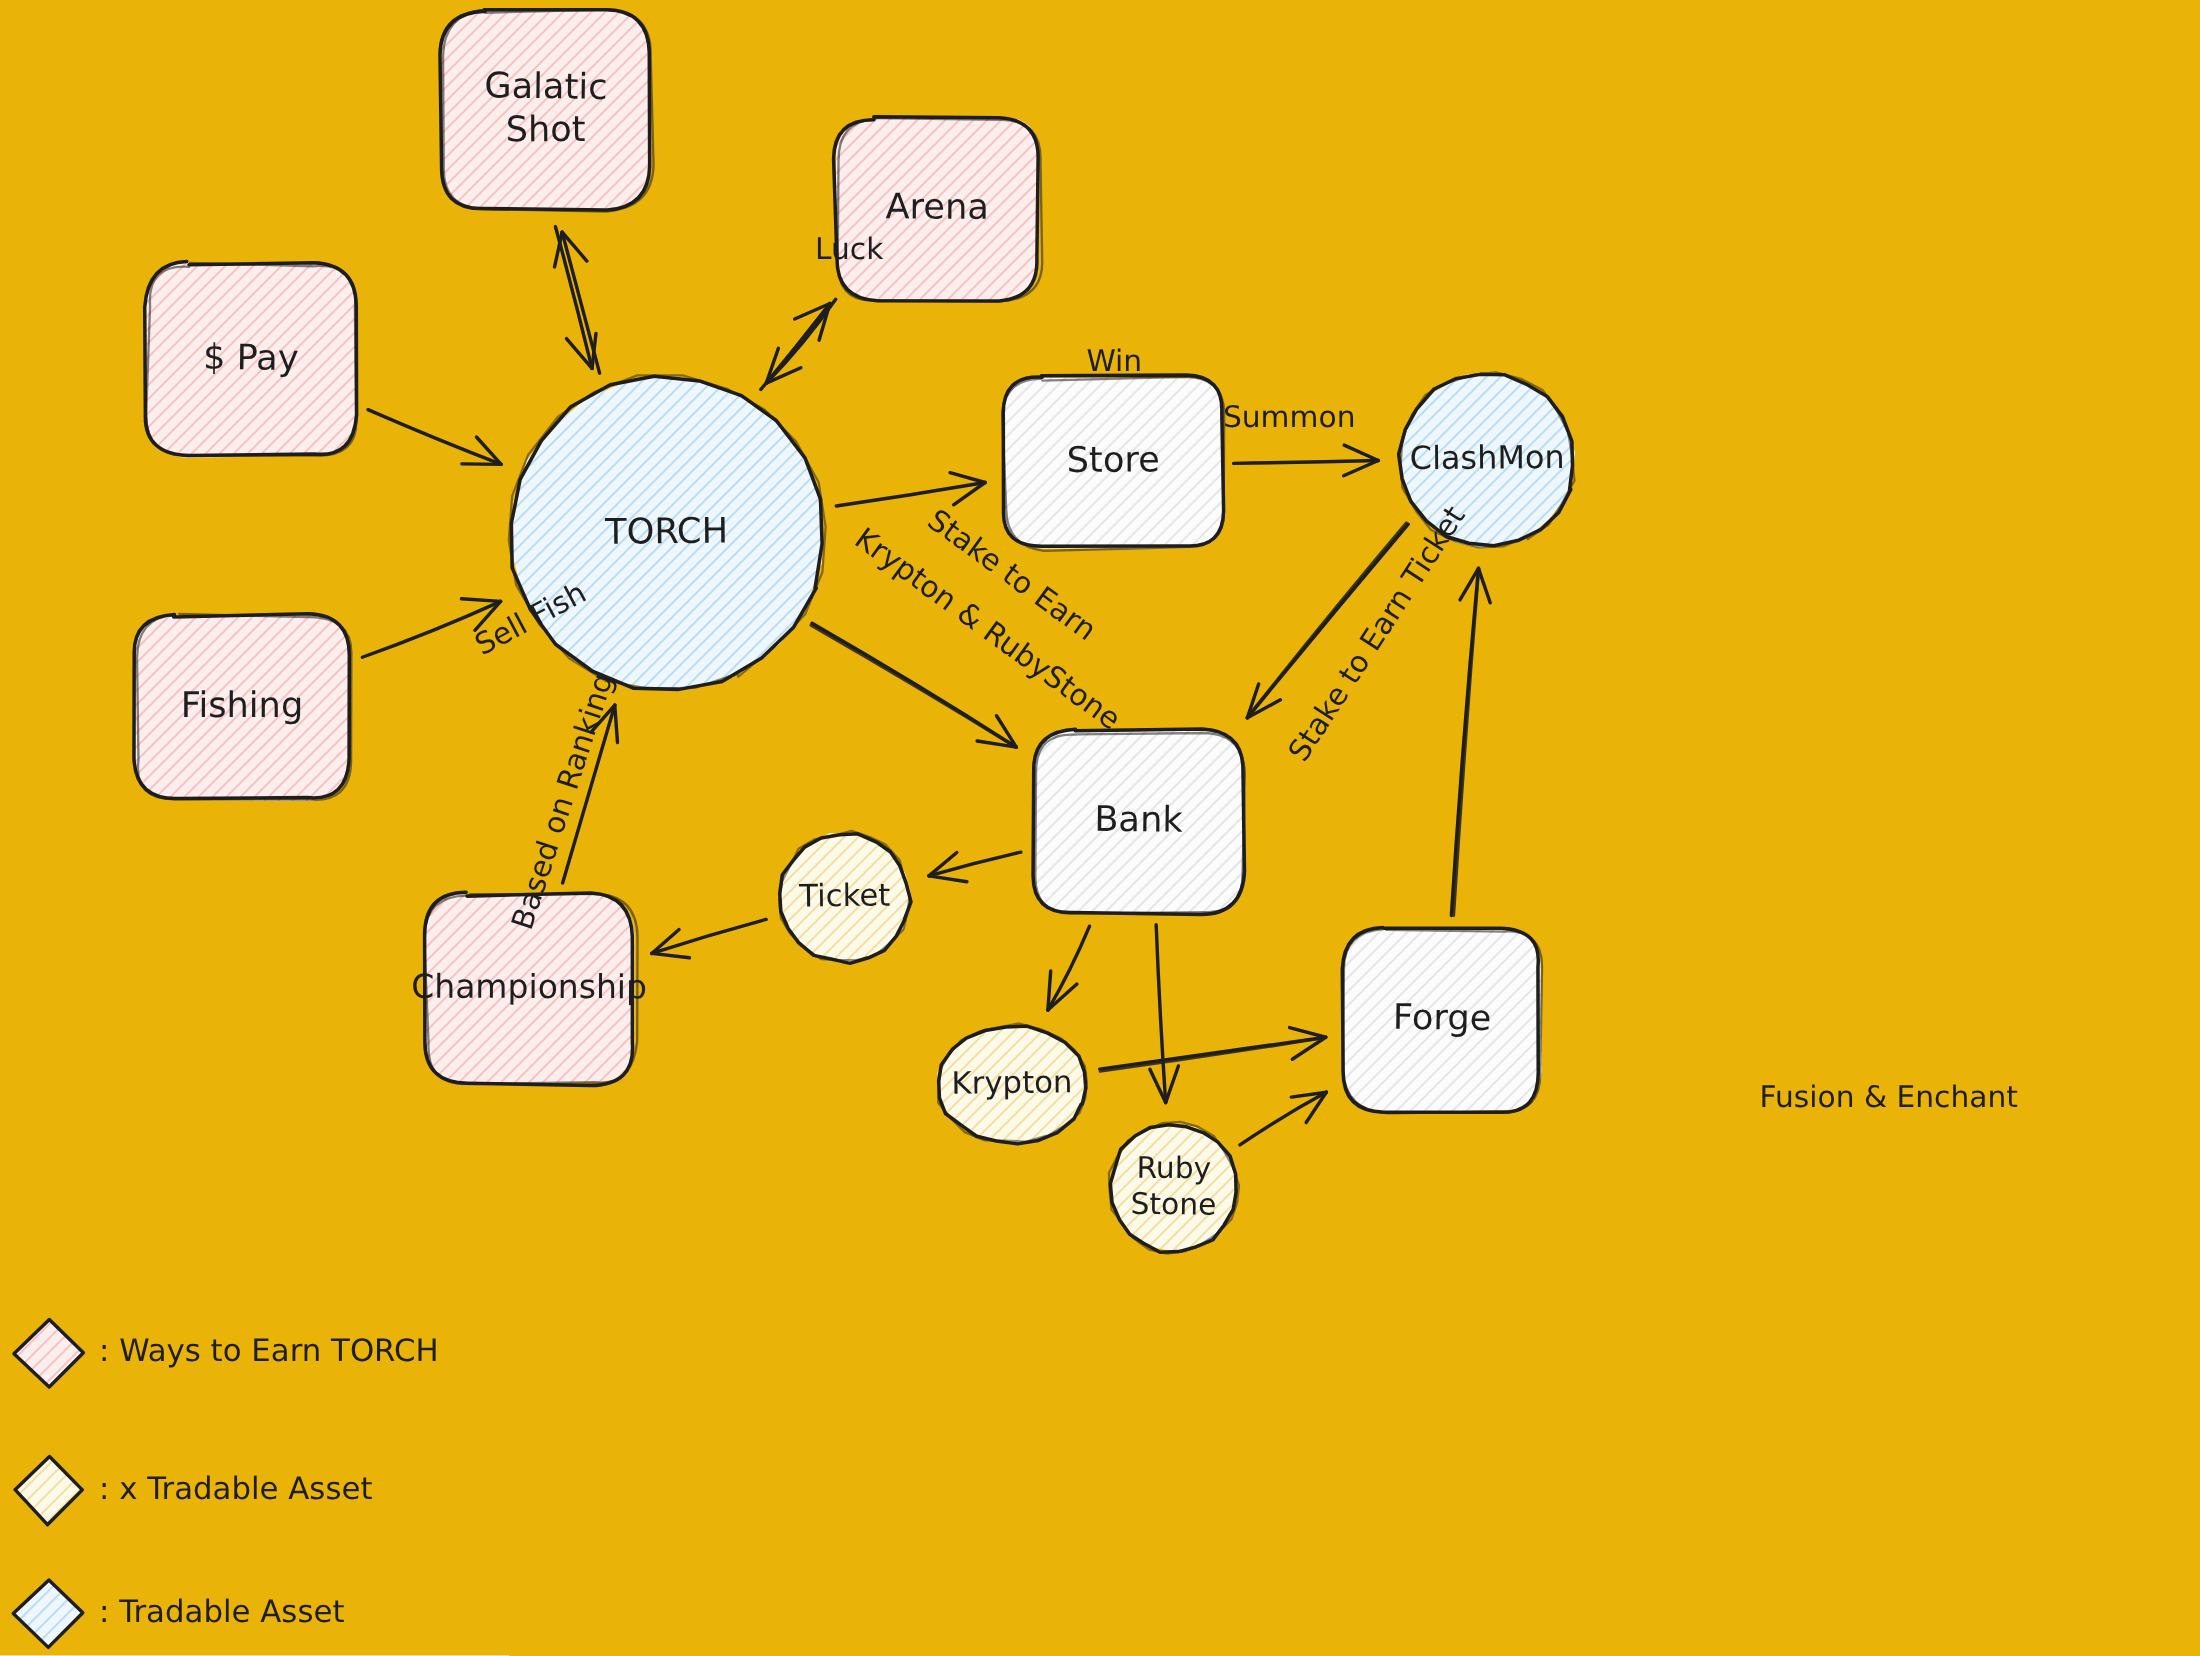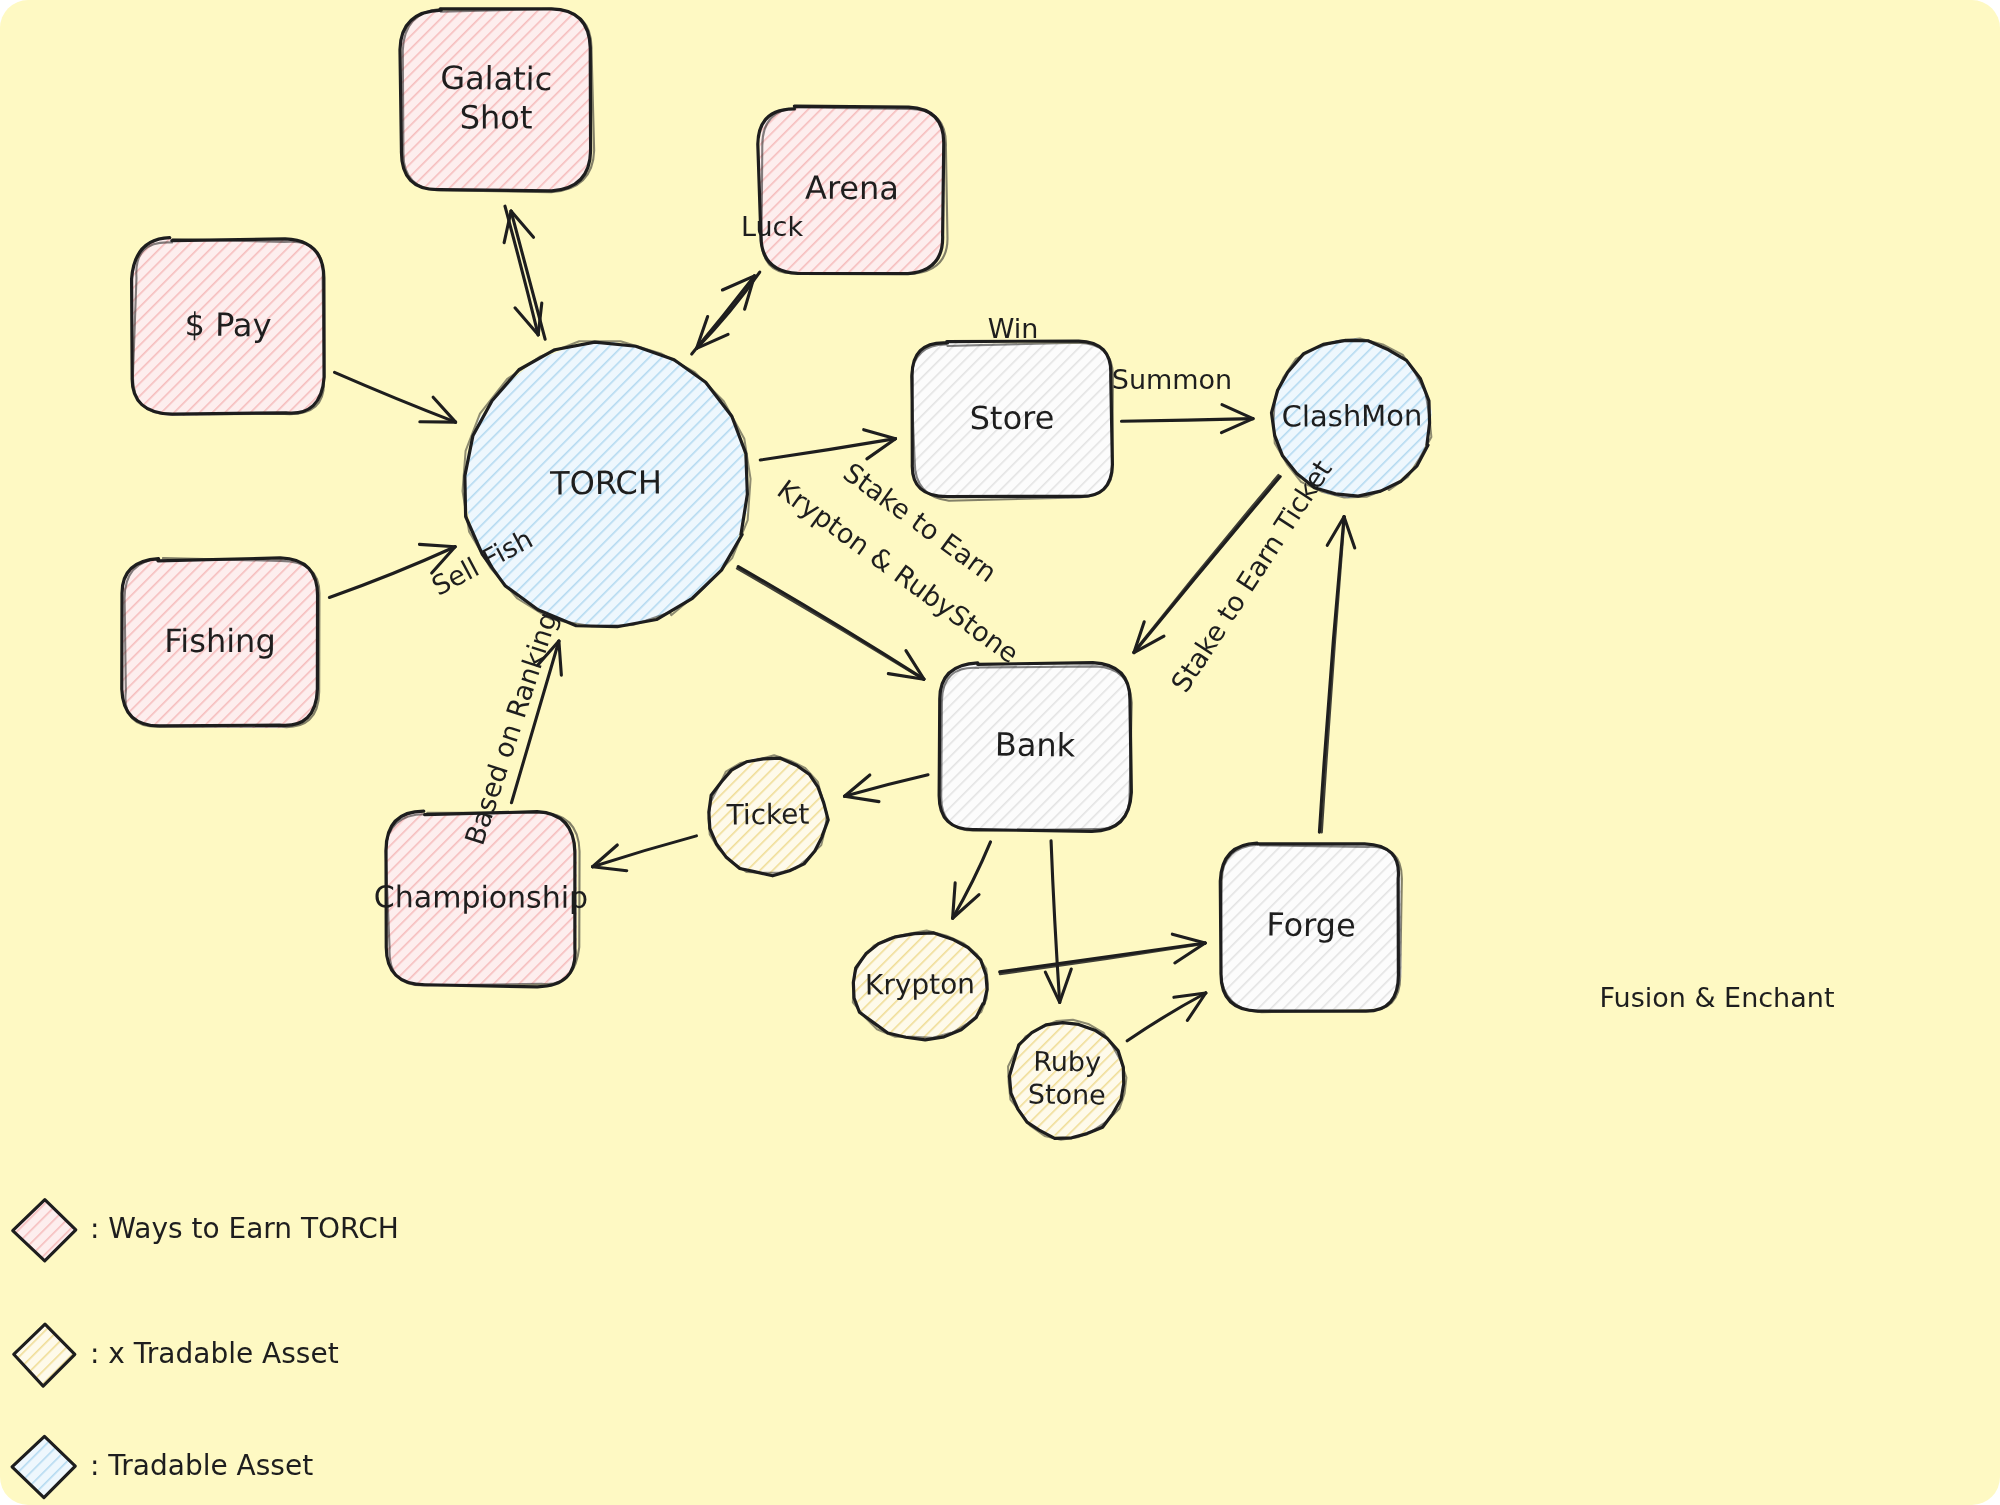--- a/index.html
+++ b/index.html
@@ -1,17 +1,17 @@
 <!DOCTYPE html>
 <html><head>
 <meta charset="utf-8">
 <style>
   html,body{margin:0;padding:0;background:#ffffff;}
   body{font-family:"DejaVu Sans", sans-serif;}
-  #stage{position:relative;width:2000px;height:1505px;background:#fef9c3;overflow:hidden;border-radius:28px;}
+  #stage{position:relative;width:2000px;height:1505px;background:#eab308;overflow:hidden;}
   svg#canvas{position:absolute;left:0;top:0;width:2000px;height:1505px;}
   .node-label{
     font-family:"DejaVu Sans", sans-serif;
     fill:#1e1e1e;
     text-anchor:middle;
     dominant-baseline:middle;
   }
   .edge-label{
     font-family:"DejaVu Sans", sans-serif;
     fill:#1e1e1e;

